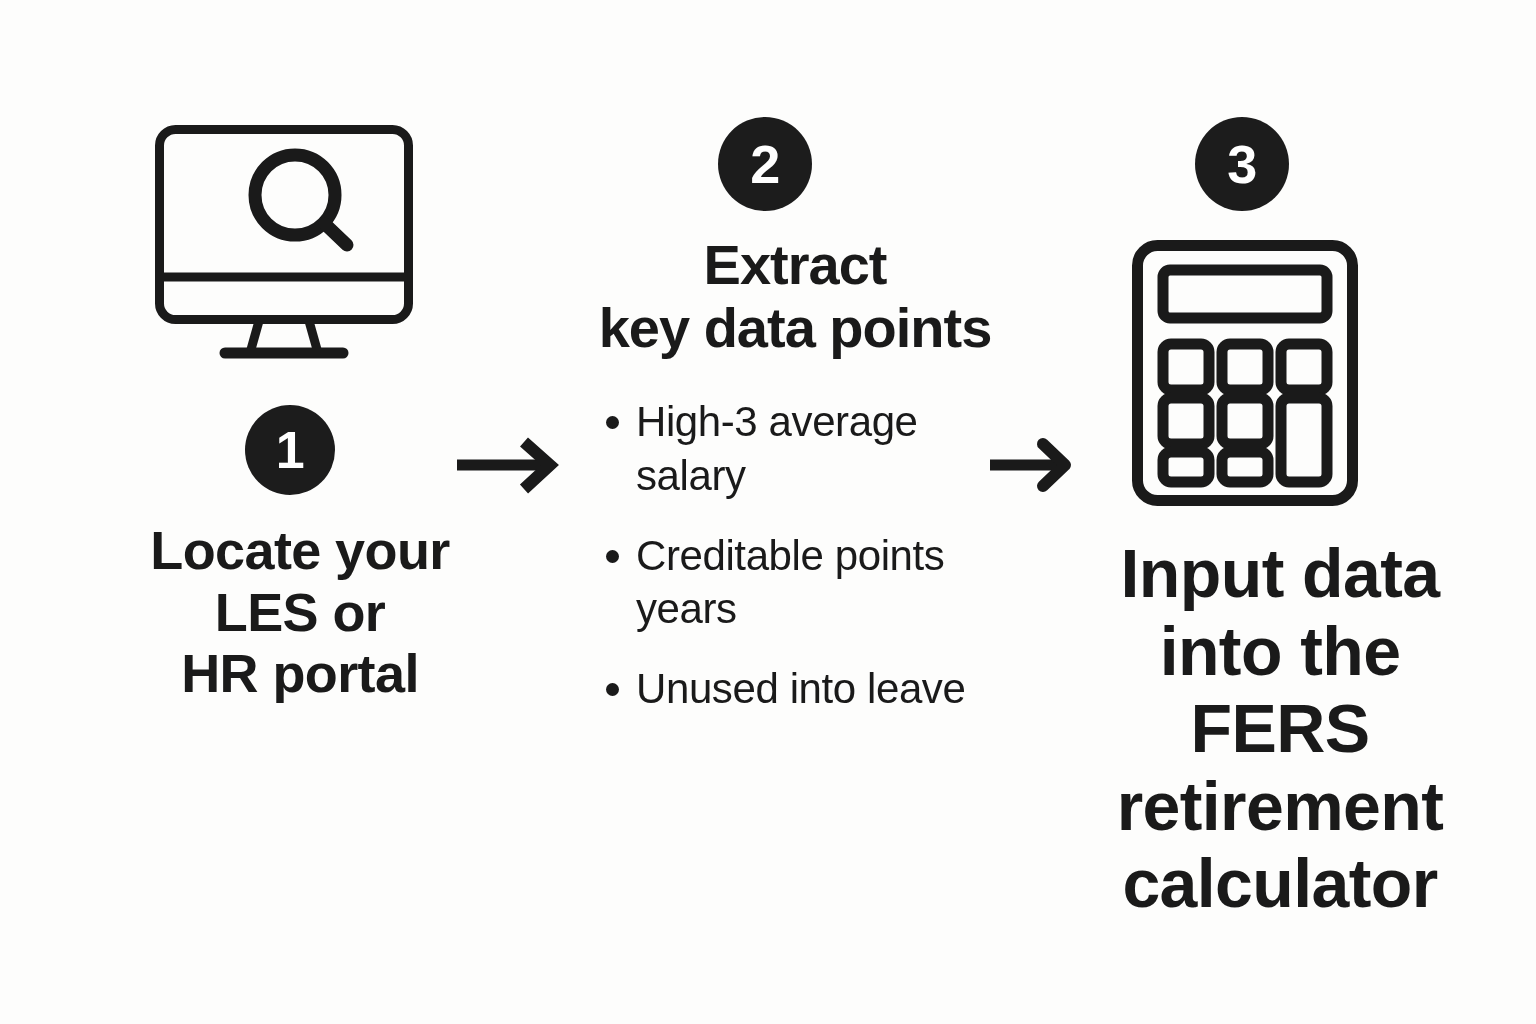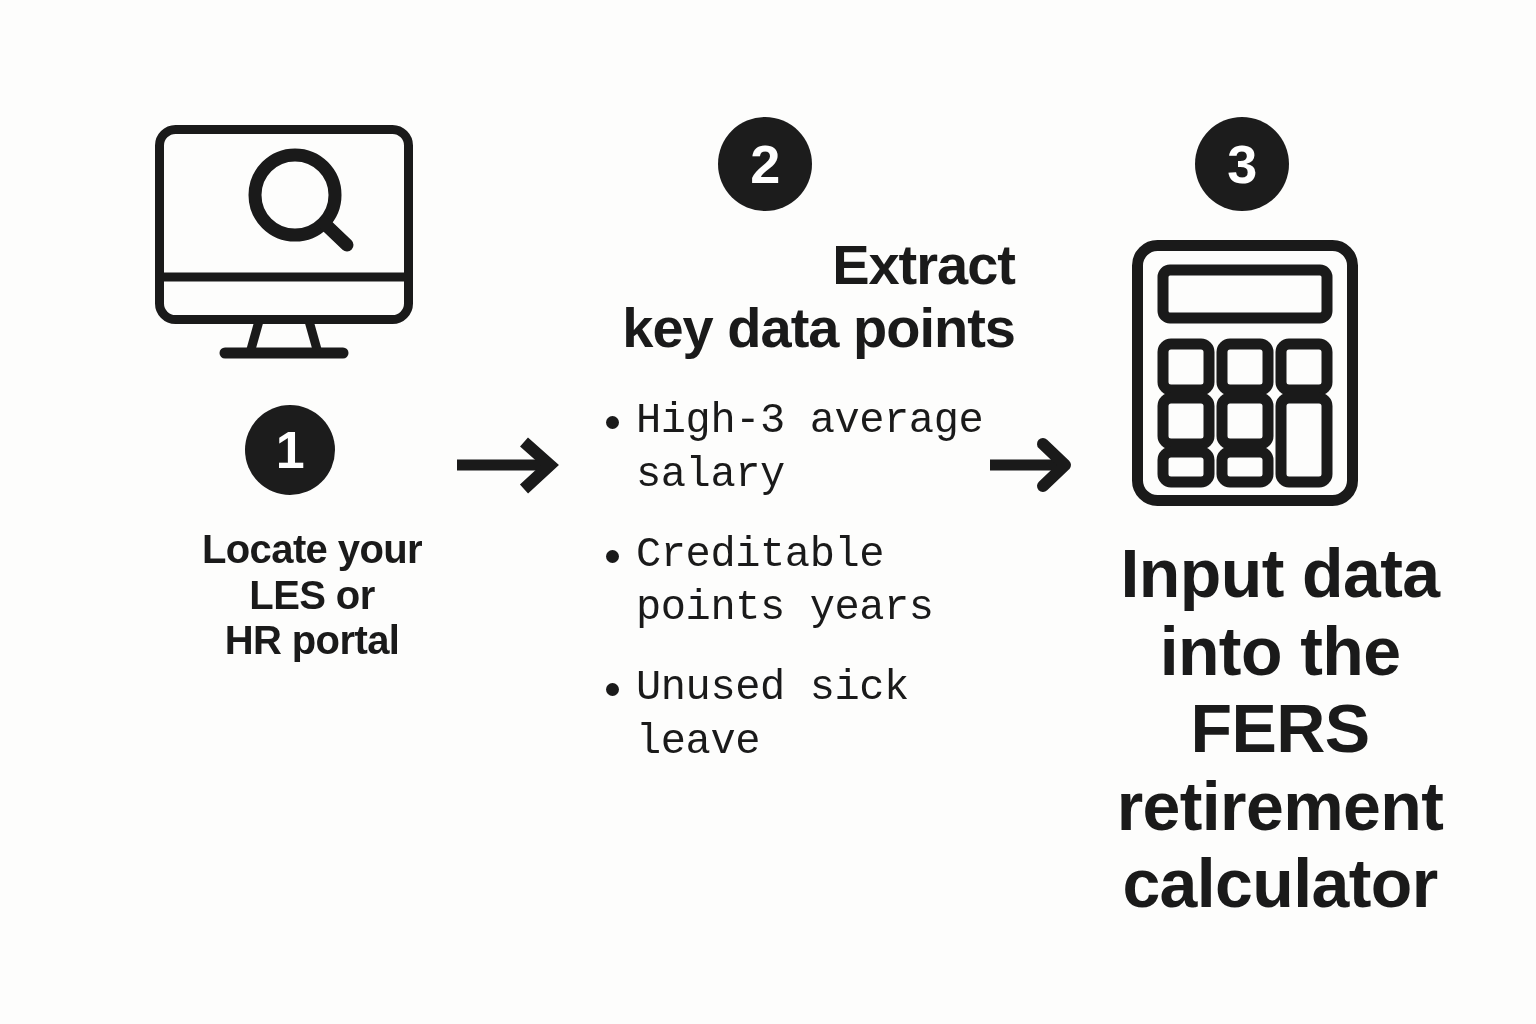--- a/index.html
+++ b/index.html
@@ -41,21 +41,21 @@
   .step-caption {
     text-align: center;
     font-weight: bold;
     line-height: 1.14;
     letter-spacing: -0.6px;
     white-space: pre-line;
     color: #1a1a1a;
   }
 
   .step-heading {
-    text-align: right;
+    text-align: center;
     font-weight: bold;
     line-height: 1.12;
     letter-spacing: -1.0px;
     white-space: pre-line;
     color: #1a1a1a;
   }
 
   
   .bullets {
     list-style: none;
@@ -63,21 +63,20 @@
     padding: 0;
   }
   .bullets li {
     position: relative;
     padding-left: 32px;
     font-size: 42px;
     line-height: 1.28;
     letter-spacing: -0.4px;
     margin-bottom: 26px;
     color: #1a1a1a;
-    font-family: Liberation Mono, monospace;
   }
   .bullets li:last-child { margin-bottom: 0; }
   .bullets li::before {
     content: "";
     position: absolute;
     left: 2px;
     top: 21px;
     width: 13px;
     height: 13px;
     border-radius: 50%;
@@ -109,21 +108,21 @@
         <circle cx="140" cy="70" r="40" stroke="#1a1a1a" stroke-width="13" fill="none"></circle>
 
         <line x1="170" y1="99" x2="192" y2="120" stroke="#1a1a1a" stroke-width="13" stroke-linecap="round"></line>
       </svg>
     </div>
 
     <div class="badge abs" style="left:135px; top:285px; width:90px; height:90px; font-size:52px;">
       <span>1</span>
     </div>
 
-    <div class="step-caption abs" style="left:12px; top:400px; width:380px; font-size:40px;margin-top:7px;">Locate your
+    <div class="step-caption abs" style="left:0px; top:400px; width:380px; font-size:54px;">Locate your
 LES or
 HR portal</div>
   </div>
 
   <div class="abs" style="left:452px; top:432px;">
     <svg class="icon-svg" width="110" height="66" viewBox="0 0 110 66" fill="none" xmlns="http://www.w3.org/2000/svg">
       <line x1="5" y1="33" x2="92" y2="33" stroke="#1a1a1a" stroke-width="11" stroke-linecap="butt"></line>
       <polyline points="72,10 98,33 72,57" stroke="#1a1a1a" stroke-width="12" fill="none" stroke-linecap="butt" stroke-linejoin="miter"></polyline>
     </svg>
   </div>
@@ -133,21 +132,21 @@
     <div class="badge abs" style="left:143px; top:7px; width:94px; height:94px; font-size:54px;">
       <span>2</span>
     </div>
 
     <div class="step-heading abs" style="left:0px; top:124px; width:440px; font-size:56px;">Extract
 key data points</div>
 
     <ul class="bullets abs" style="left:29px; top:285px; width:410px;">
       <li>High-3 average salary</li>
       <li>Creditable points years</li>
-      <li>Unused sick leave</li>
+      <li>Unused into leave</li>
     </ul>
   </div>
 
   <div class="abs" style="left:985px; top:434px;">
     <svg class="icon-svg" width="92" height="62" viewBox="0 0 92 62" fill="none" xmlns="http://www.w3.org/2000/svg">
       <line x1="5" y1="31" x2="76" y2="31" stroke="#1a1a1a" stroke-width="11" stroke-linecap="butt"></line>
       <polyline points="58,10 80,31 58,52" stroke="#1a1a1a" stroke-width="12" fill="none" stroke-linecap="round" stroke-linejoin="round"></polyline>
     </svg>
   </div>
 

